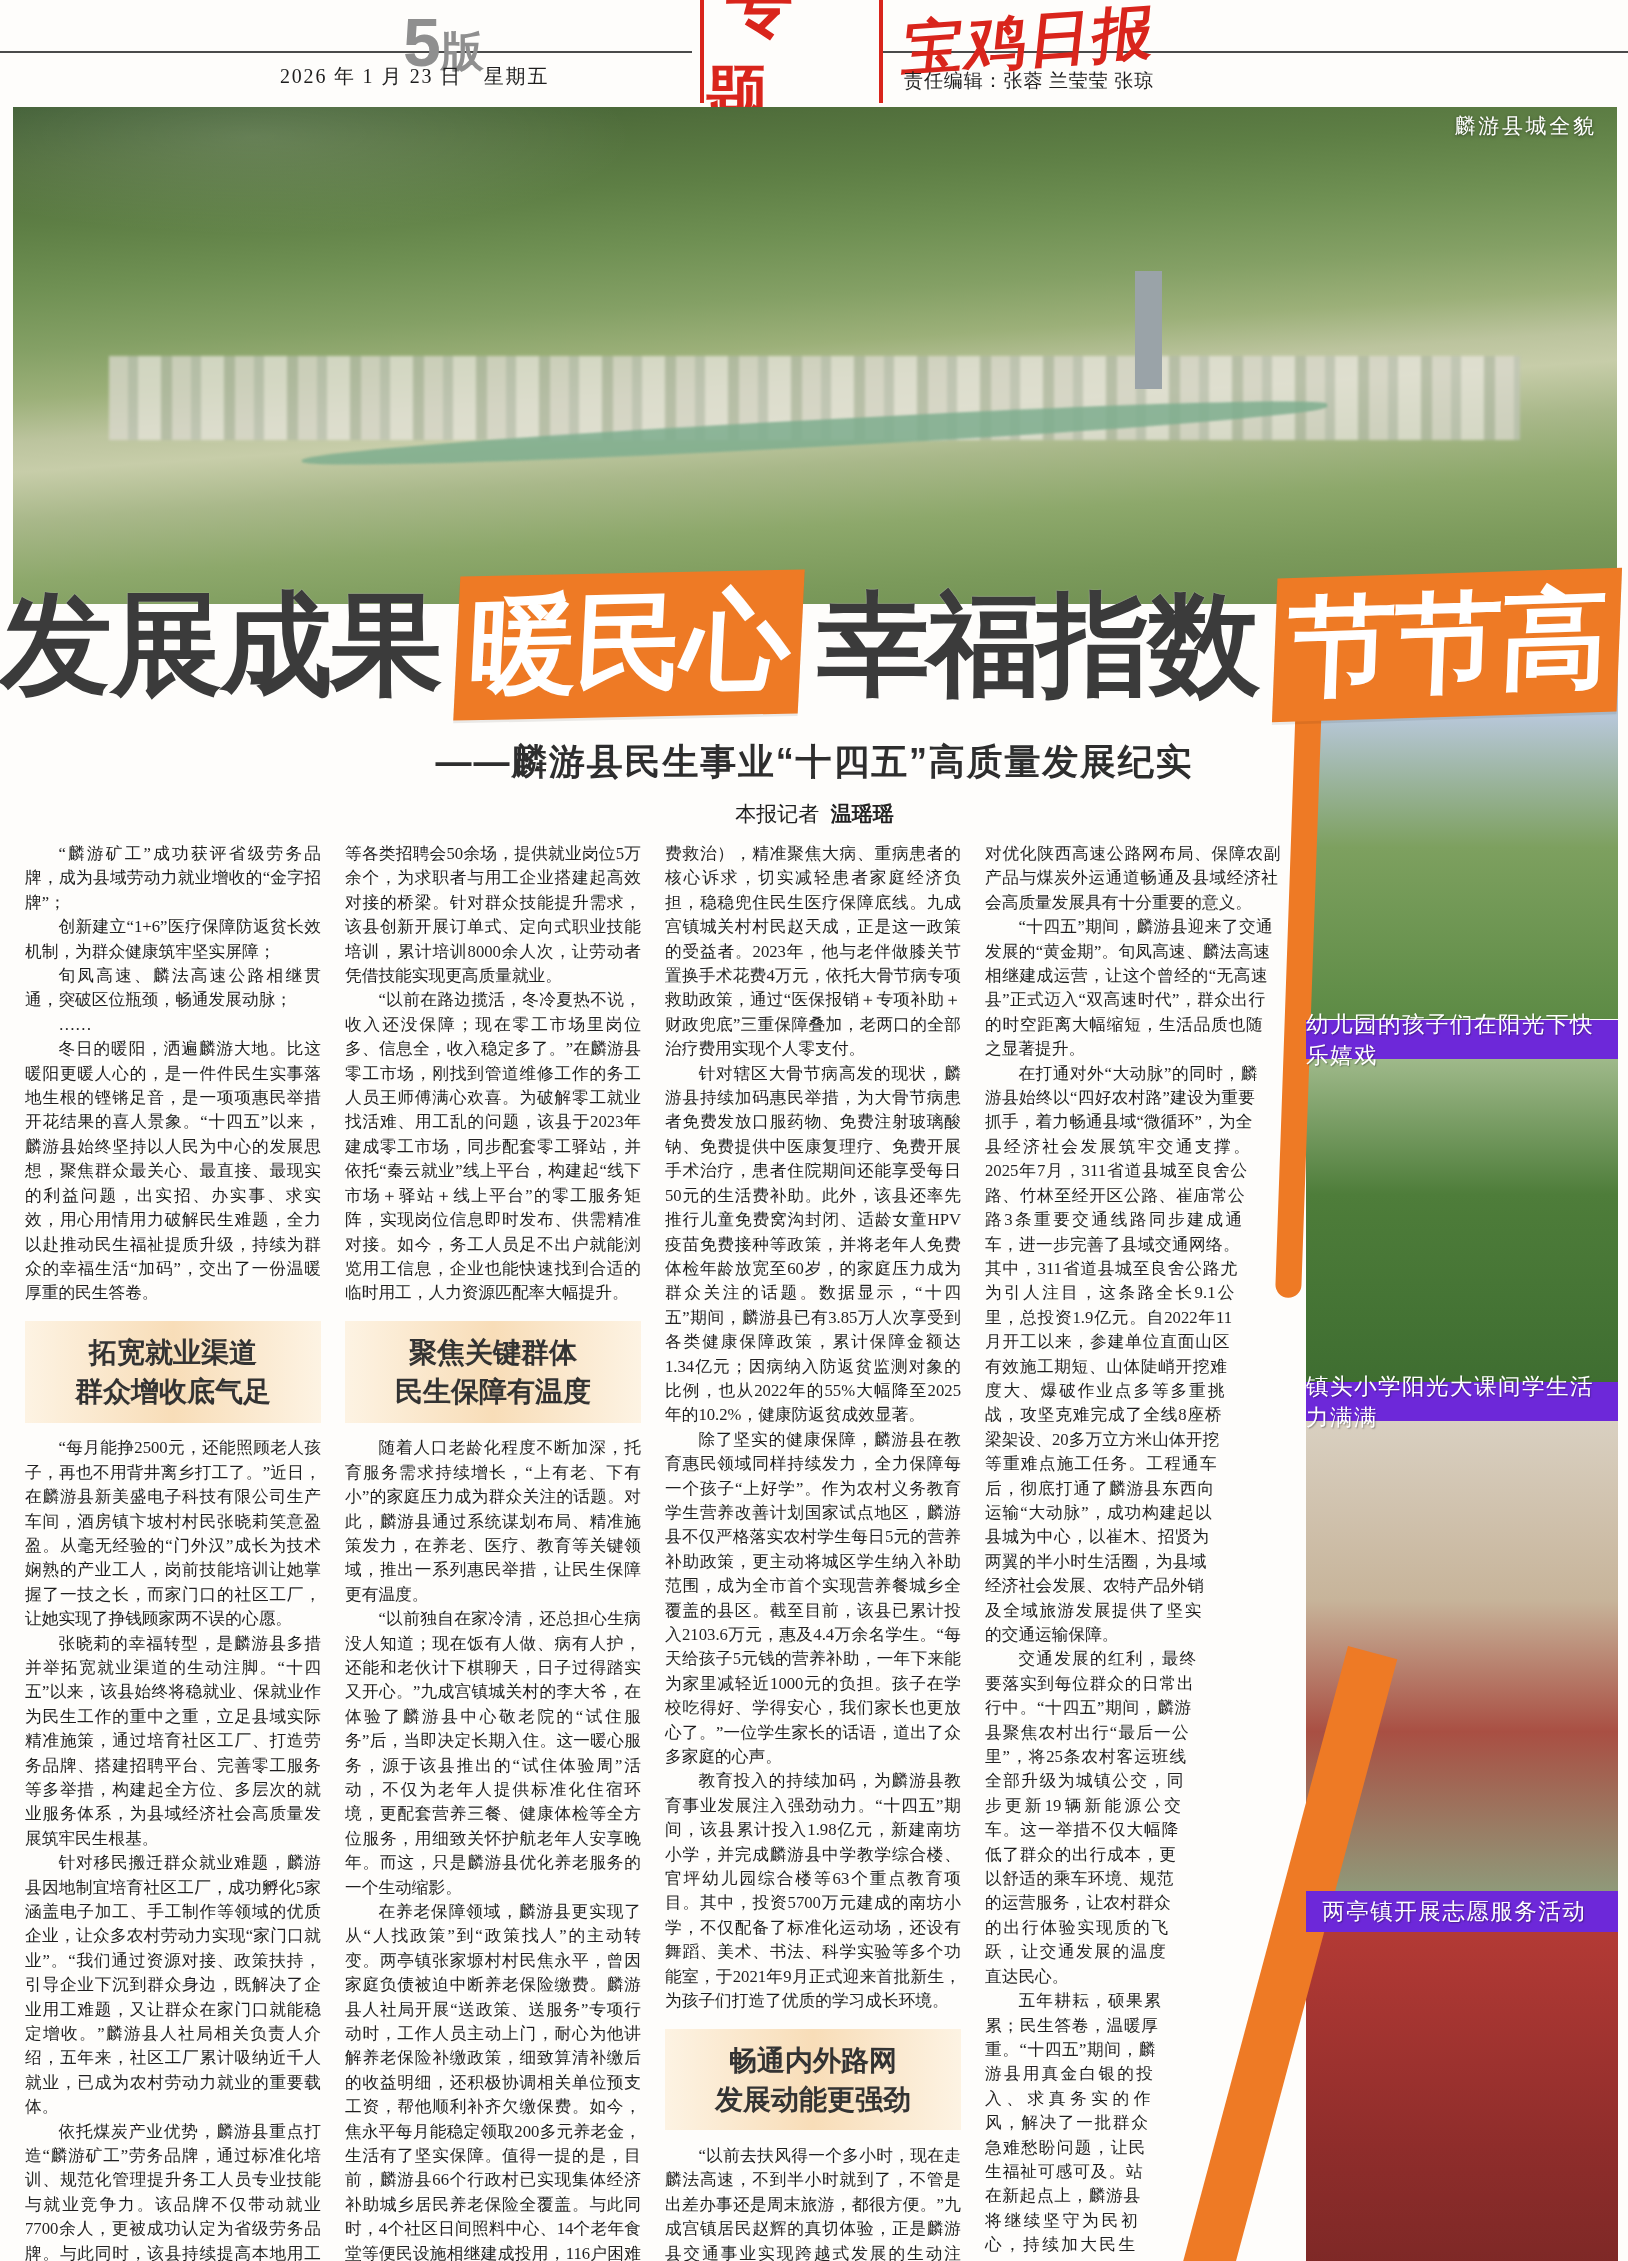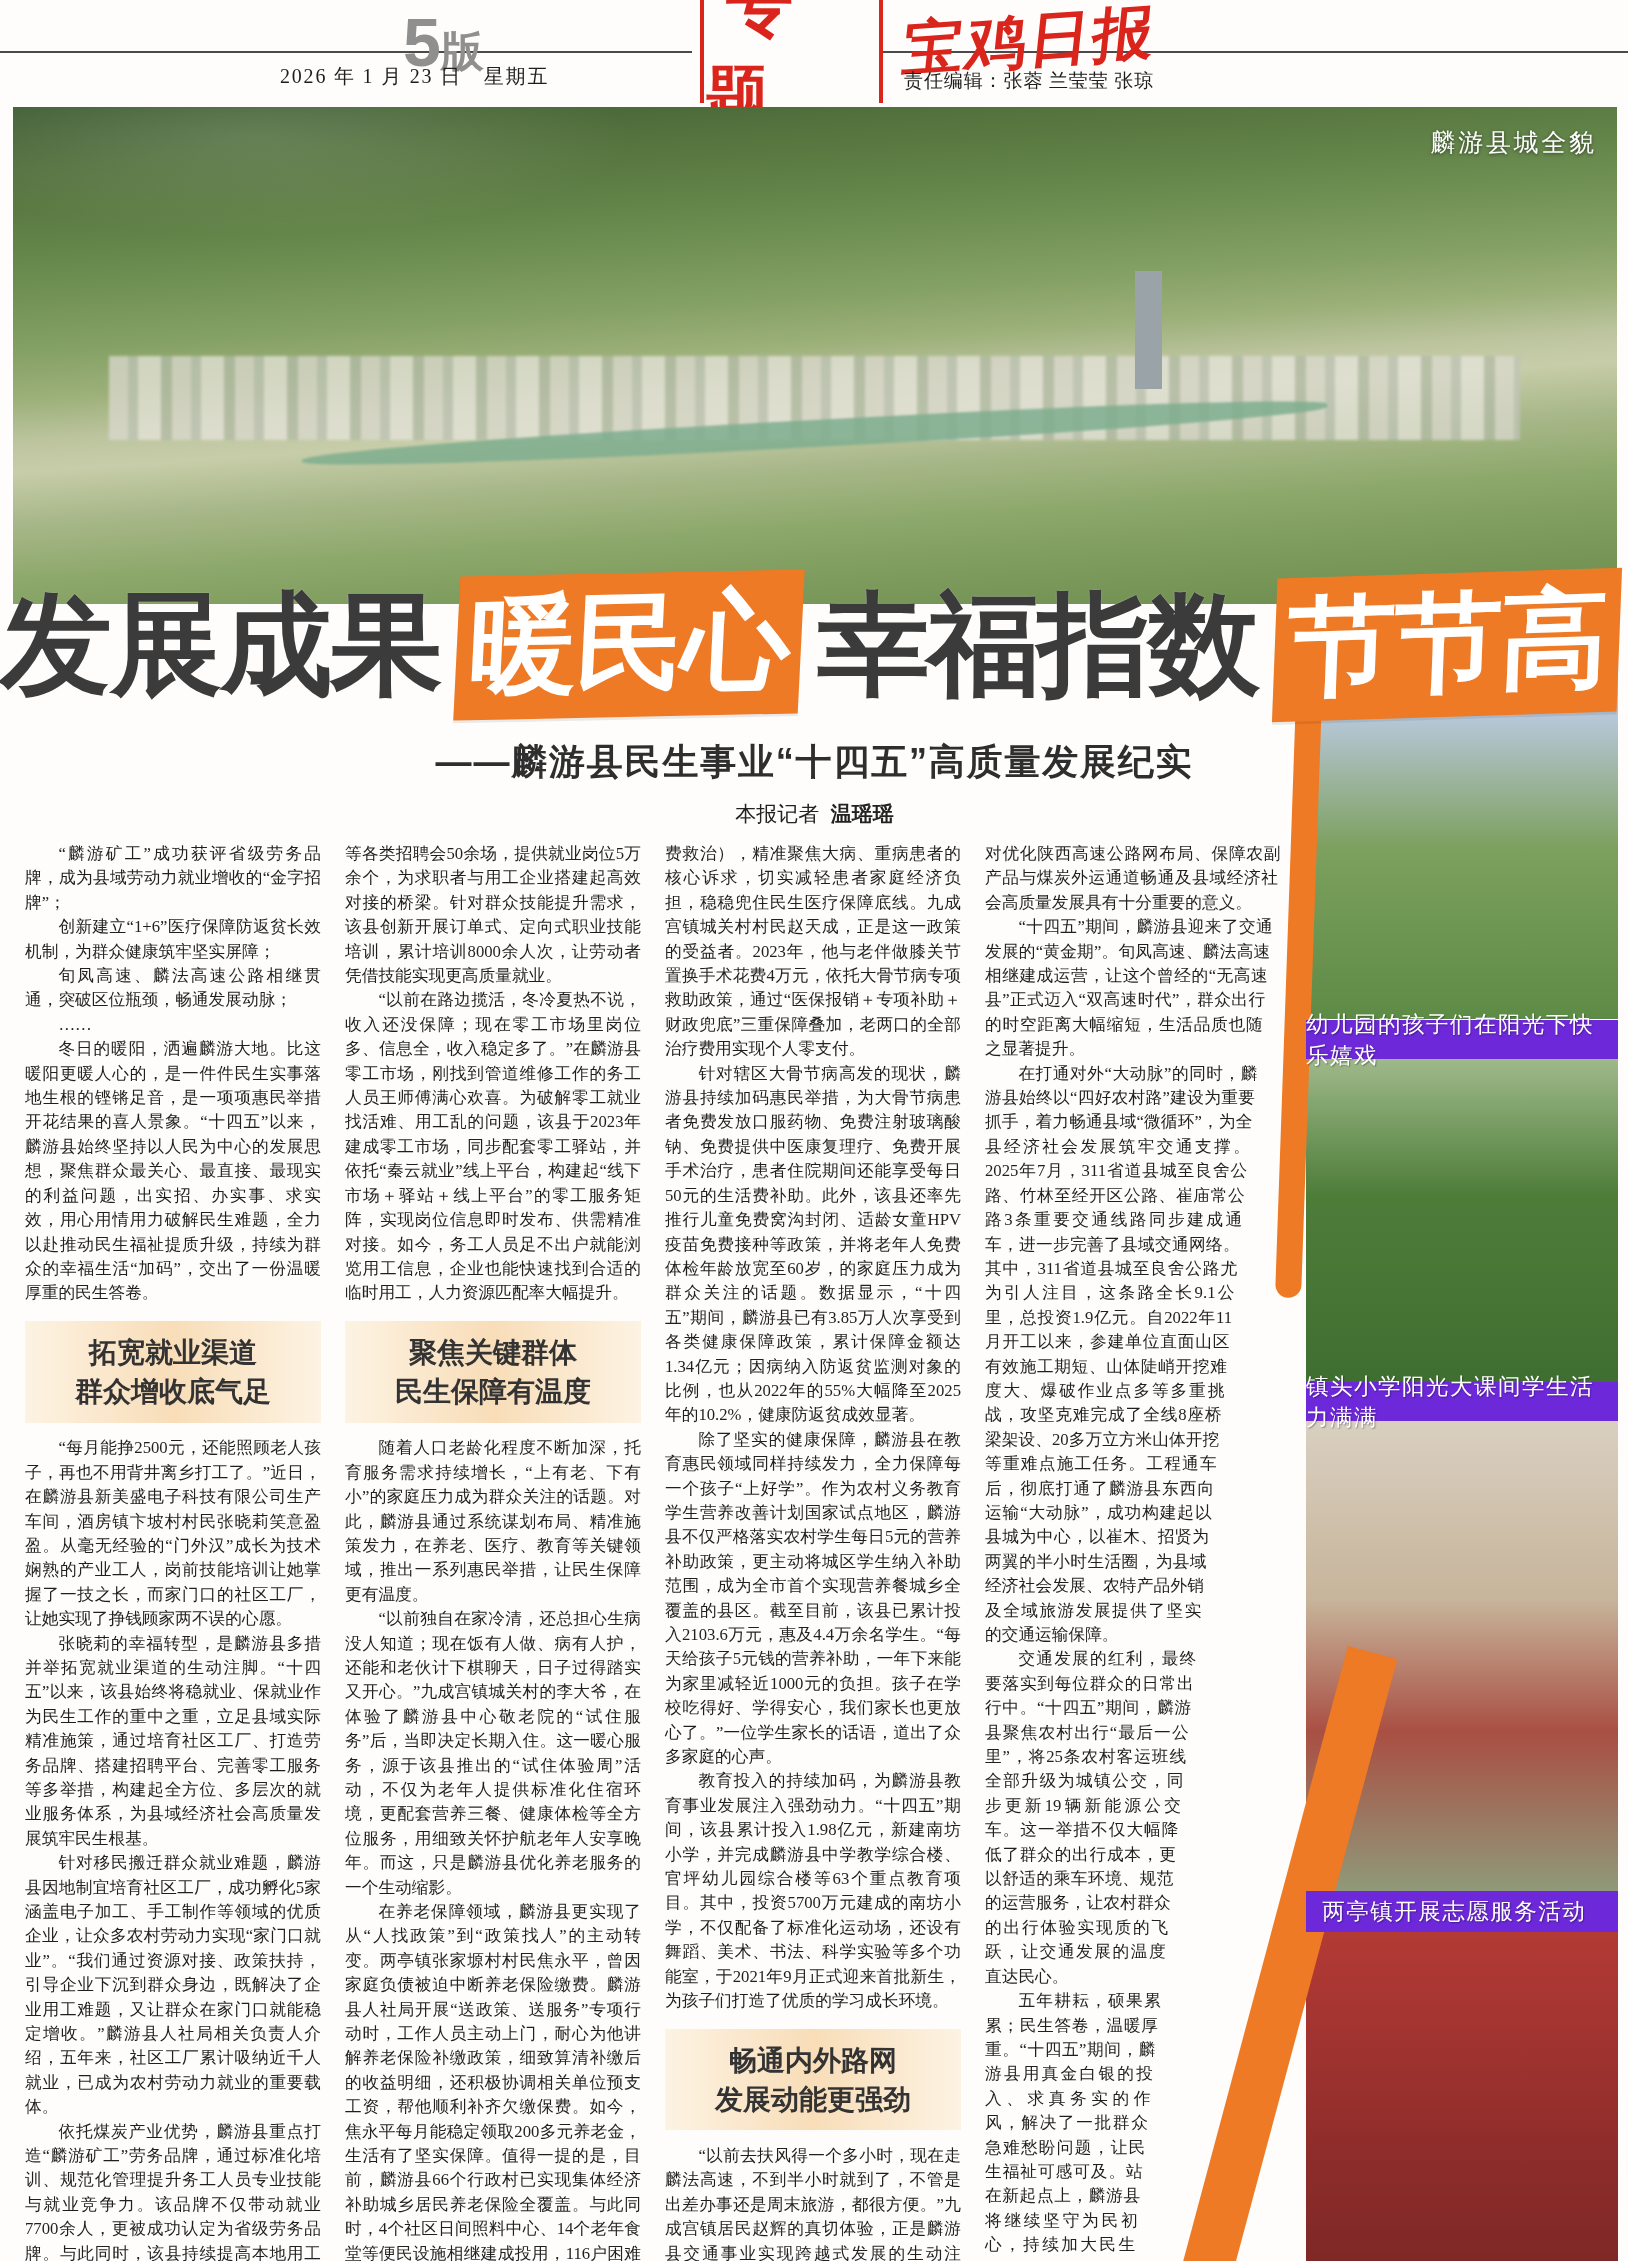--- a/index.html
+++ b/index.html
@@ -25,21 +25,21 @@
   .lead-photo{position:absolute;left:12.7px;top:107px;width:1604px;height:497px;overflow:hidden;
     background:
       radial-gradient(ellipse 633px 163px at 15% 6%, rgba(255,255,255,.14), transparent 60%),
       linear-gradient(176deg,#3f5d33 0%,#516f3c 10%,#5e7f45 20%,#6f9053 30%,#84a065 40%,
         #9cb079 48%,#bcc49e 55%,#c7cda9 60%,#a9b88a 68%,#8da86b 78%,#7b9a5b 88%,#6c8c4f 100%);}
   .lead-photo .town{position:absolute;left:6%;top:50%;width:88%;height:17%;opacity:.75;filter:blur(1.4px);
       background:repeating-linear-gradient(90deg,#dcdad0 0 19px,#c0c5b8 19px 29px,#e7e5dc 29px 52px,#b4bca8 52px 63px);}
   .lead-photo .river{position:absolute;left:18%;top:63%;width:64%;height:27px;background:#7fae8f;
       border-radius:50% 40% 50% 45%;transform:rotate(-3deg);filter:blur(0.9px);opacity:.85;}
   .lead-photo .tower{position:absolute;left:70%;top:33%;width:27px;height:118px;background:#9aa3a8;filter:blur(0.5px);}
-  .lead-caption{position:absolute;right:20px;top:19px;color:#fff;font-size:25px;letter-spacing:2.7px;
+  .lead-caption{position:absolute;right:20px;top:5px;color:#fff;font-size:21px;letter-spacing:2.7px;
       text-shadow:0 0.9px 3.6px rgba(0,0,0,.55);}
   
   .headline{position:absolute;left:0;top:564px;width:1629px;height:163px;display:flex;align-items:center;
       box-sizing:border-box;gap:16.3px;font-family:"Liberation Sans",sans-serif;z-index:4;}
   .hl-dark{font-size:112px;font-weight:900;color:#3b3b3b;letter-spacing:-1.8px;
       text-shadow:0 0 0.9px rgba(255,255,255,.8);}
   .hl-box{background:#ee7a25;color:#fff;font-size:108px;font-weight:900;line-height:1;
       padding:16.3px 12.7px 20px;transform:skewX(-4deg) rotate(-1.2deg);letter-spacing:-1.8px;
       box-shadow:0 2.7px 0 rgba(0,0,0,.08);}
   .hl-box.b2{transform:skewX(-4deg) rotate(-1.8deg);}

